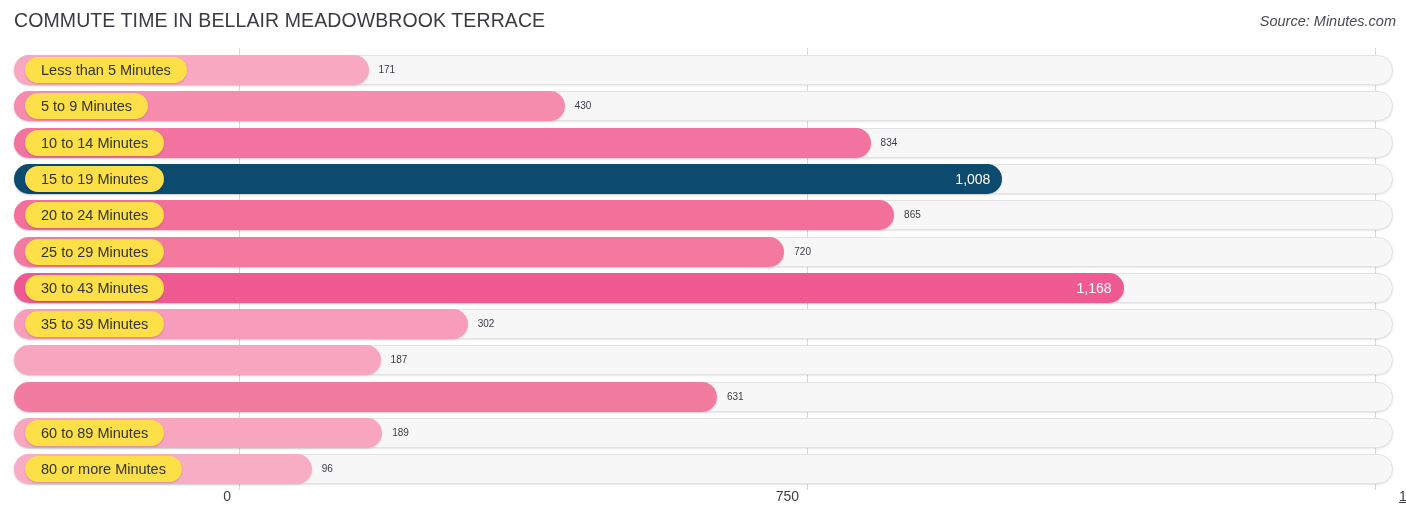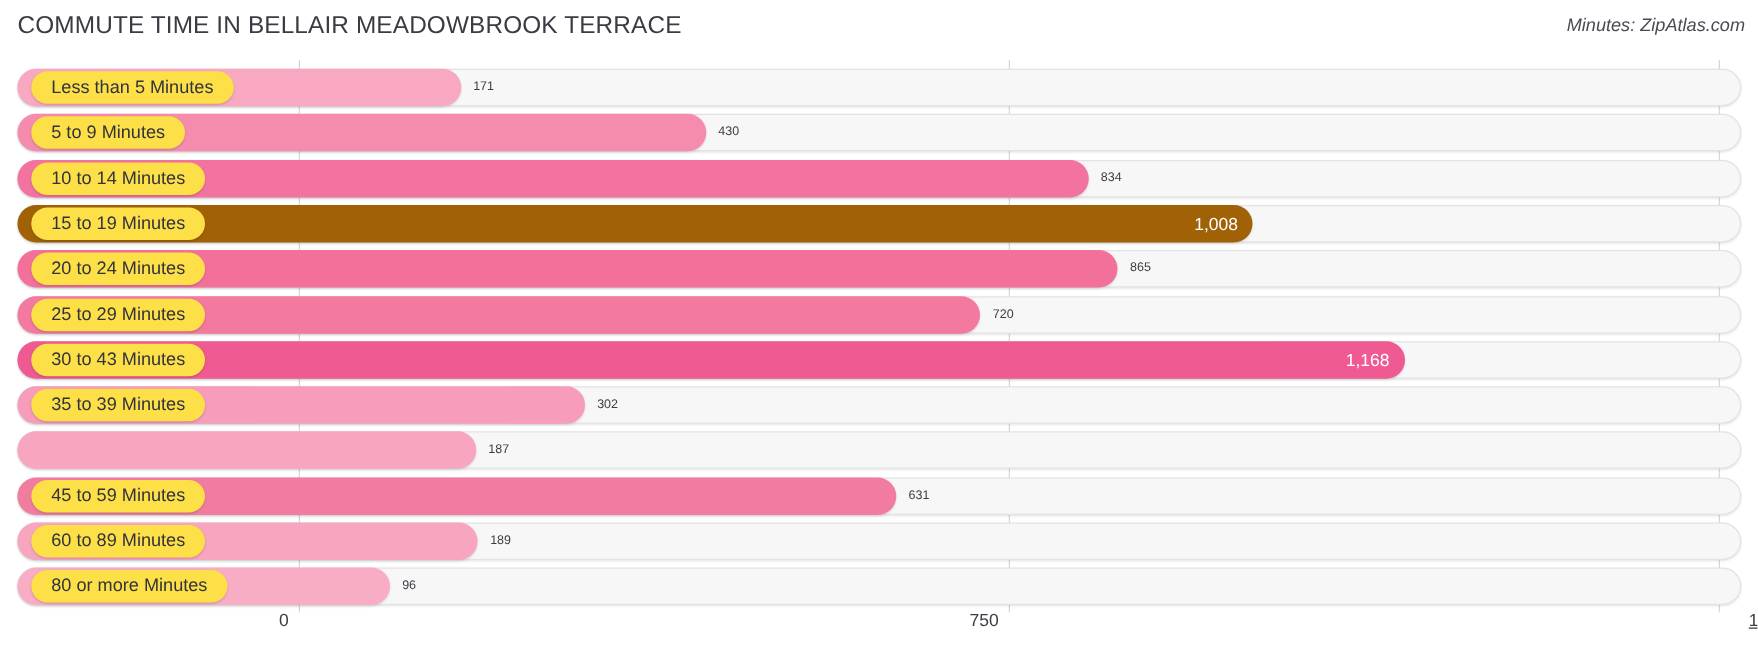--- a/index.html
+++ b/index.html
@@ -132,21 +132,21 @@
     color: #3c3c45;
     white-space: nowrap;
     transform: translateX(-100%);
   }
 </style>
 </head>
 <body>
 
 <div id="header">
   <div id="chart-title">COMMUTE TIME IN BELLAIR MEADOWBROOK TERRACE</div>
-  <div id="source-label">Minutes: ZipAtlas.com</div>
+  <div id="source-label">Source: Minutes.com</div>
 </div>
 
 <div id="plot">
     <div class="gridline" style="left: 239px; background: rgb(216, 216, 220);"></div>
     <div class="gridline" style="left: 807px; background: rgb(216, 216, 220);"></div>
     <div class="gridline" style="left: 1375px; background: rgb(216, 216, 220);"></div>
     <div class="row" style="top: 9px; width: 1406px;">
       <div class="track" style="background: rgb(247, 247, 247);"></div>
       <div class="bar" style="width: 354.504px; background: rgb(249, 168, 194);"></div>
       <div class="bar-value-out" style="left: 378.504px;">171</div>
@@ -159,21 +159,21 @@
       <div class="cat-pill">5 to 9 Minutes</div>
     </div>
     <div class="row" style="top: 81.6px; width: 1406px;">
       <div class="track" style="background: rgb(247, 247, 247);"></div>
       <div class="bar" style="width: 856.616px; background: rgb(242, 114, 160);"></div>
       <div class="bar-value-out" style="left: 880.616px;">834</div>
       <div class="cat-pill">10 to 14 Minutes</div>
     </div>
     <div class="row" style="top: 117.9px; width: 1406px;">
       <div class="track" style="background: rgb(247, 247, 247);"></div>
-      <div class="bar" style="width: 988.392px; background: #a16207;">
+      <div class="bar" style="width: 988.392px; background: #0c4a6e;">
         <div class="bar-value-in">1,008</div>
       </div>
       <div class="cat-pill">15 to 19 Minutes</div>
     </div>
     <div class="row" style="top: 154.2px; width: 1406px;">
       <div class="track" style="background: rgb(247, 247, 247);"></div>
       <div class="bar" style="width: 880.093px; background: rgb(242, 112, 153);"></div>
       <div class="bar-value-out" style="left: 904.093px;">865</div>
       <div class="cat-pill">20 to 24 Minutes</div>
     </div>
@@ -198,21 +198,20 @@
     </div>
     <div class="row" style="top: 299.4px; width: 1406px;">
       <div class="track" style="background: rgb(247, 247, 247);"></div>
       <div class="bar" style="width: 366.621px; background: rgb(248, 166, 192);"></div>
       <div class="bar-value-out" style="left: 390.621px;">187</div>
     </div>
     <div class="row" style="top: 335.7px; width: 1406px;">
       <div class="track" style="background: rgb(247, 247, 247);"></div>
       <div class="bar" style="width: 702.877px; background: rgb(242, 124, 159);"></div>
       <div class="bar-value-out" style="left: 726.877px;">631</div>
-      <div class="cat-pill">45 to 59 Minutes</div>
     </div>
     <div class="row" style="top: 372px; width: 1406px;">
       <div class="track" style="background: rgb(247, 247, 247);"></div>
       <div class="bar" style="width: 368.136px; background: rgb(248, 165, 191);"></div>
       <div class="bar-value-out" style="left: 392.136px;">189</div>
       <div class="cat-pill">60 to 89 Minutes</div>
     </div>
     <div class="row" style="top: 408.3px; width: 1406px;">
       <div class="track" style="background: rgb(247, 247, 247);"></div>
       <div class="bar" style="width: 297.704px; background: rgb(249, 173, 197);"></div>

